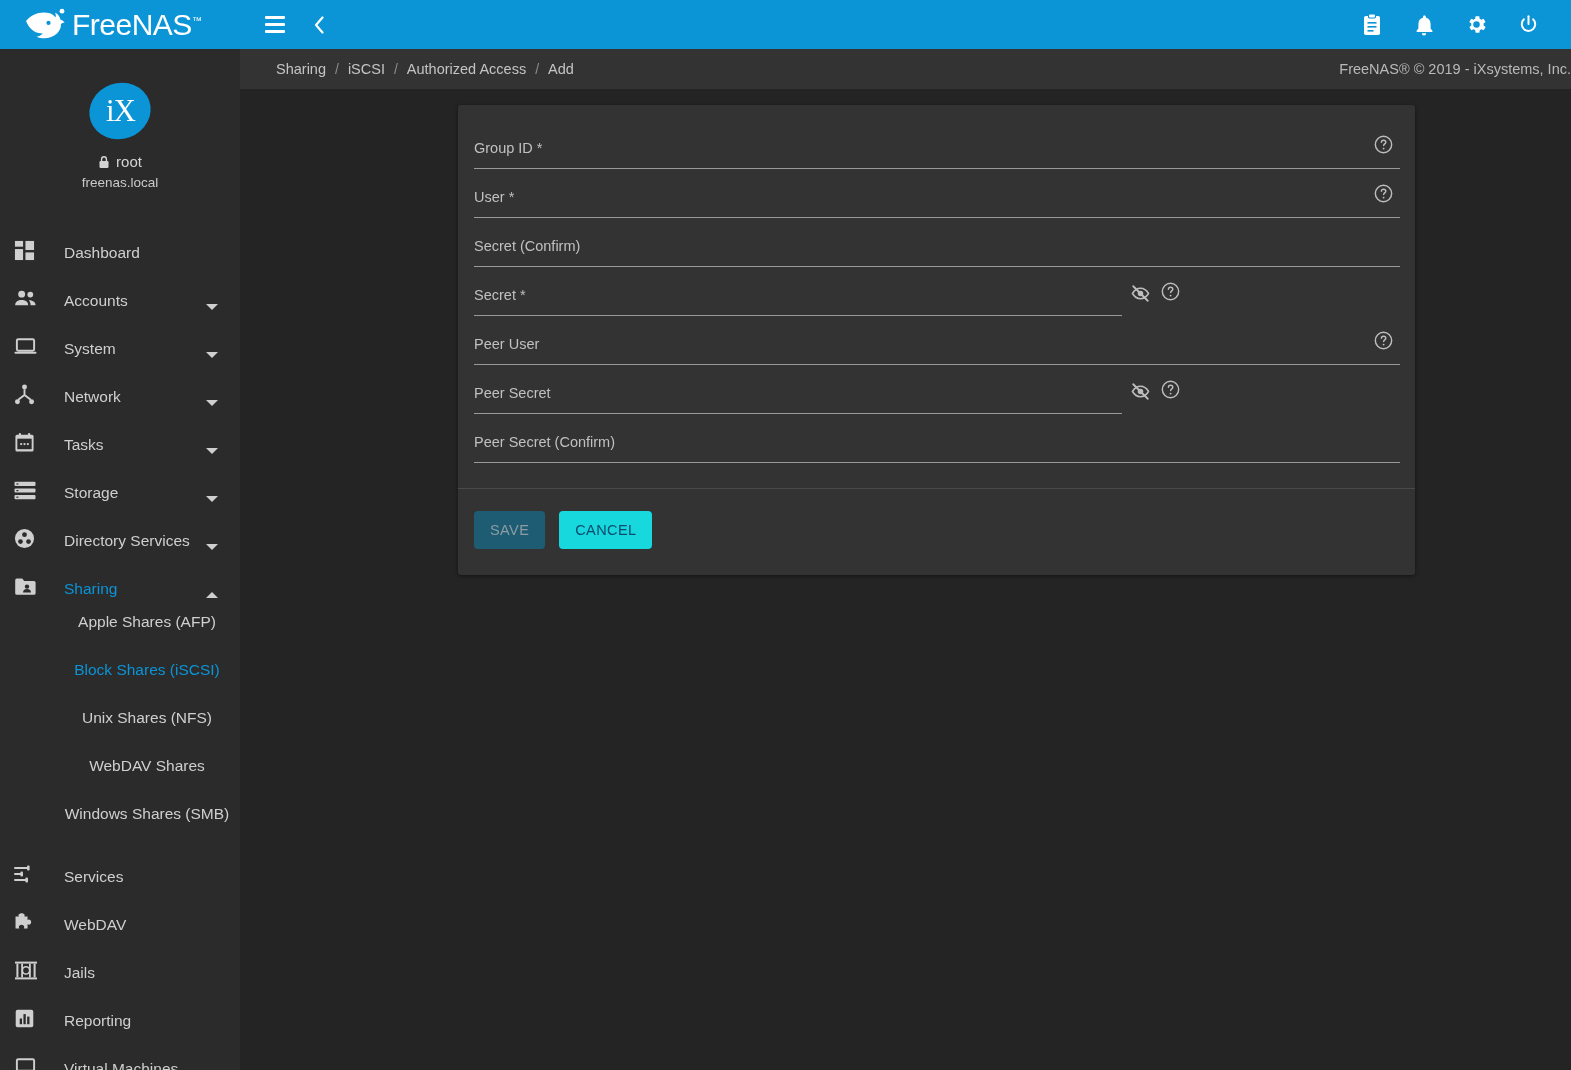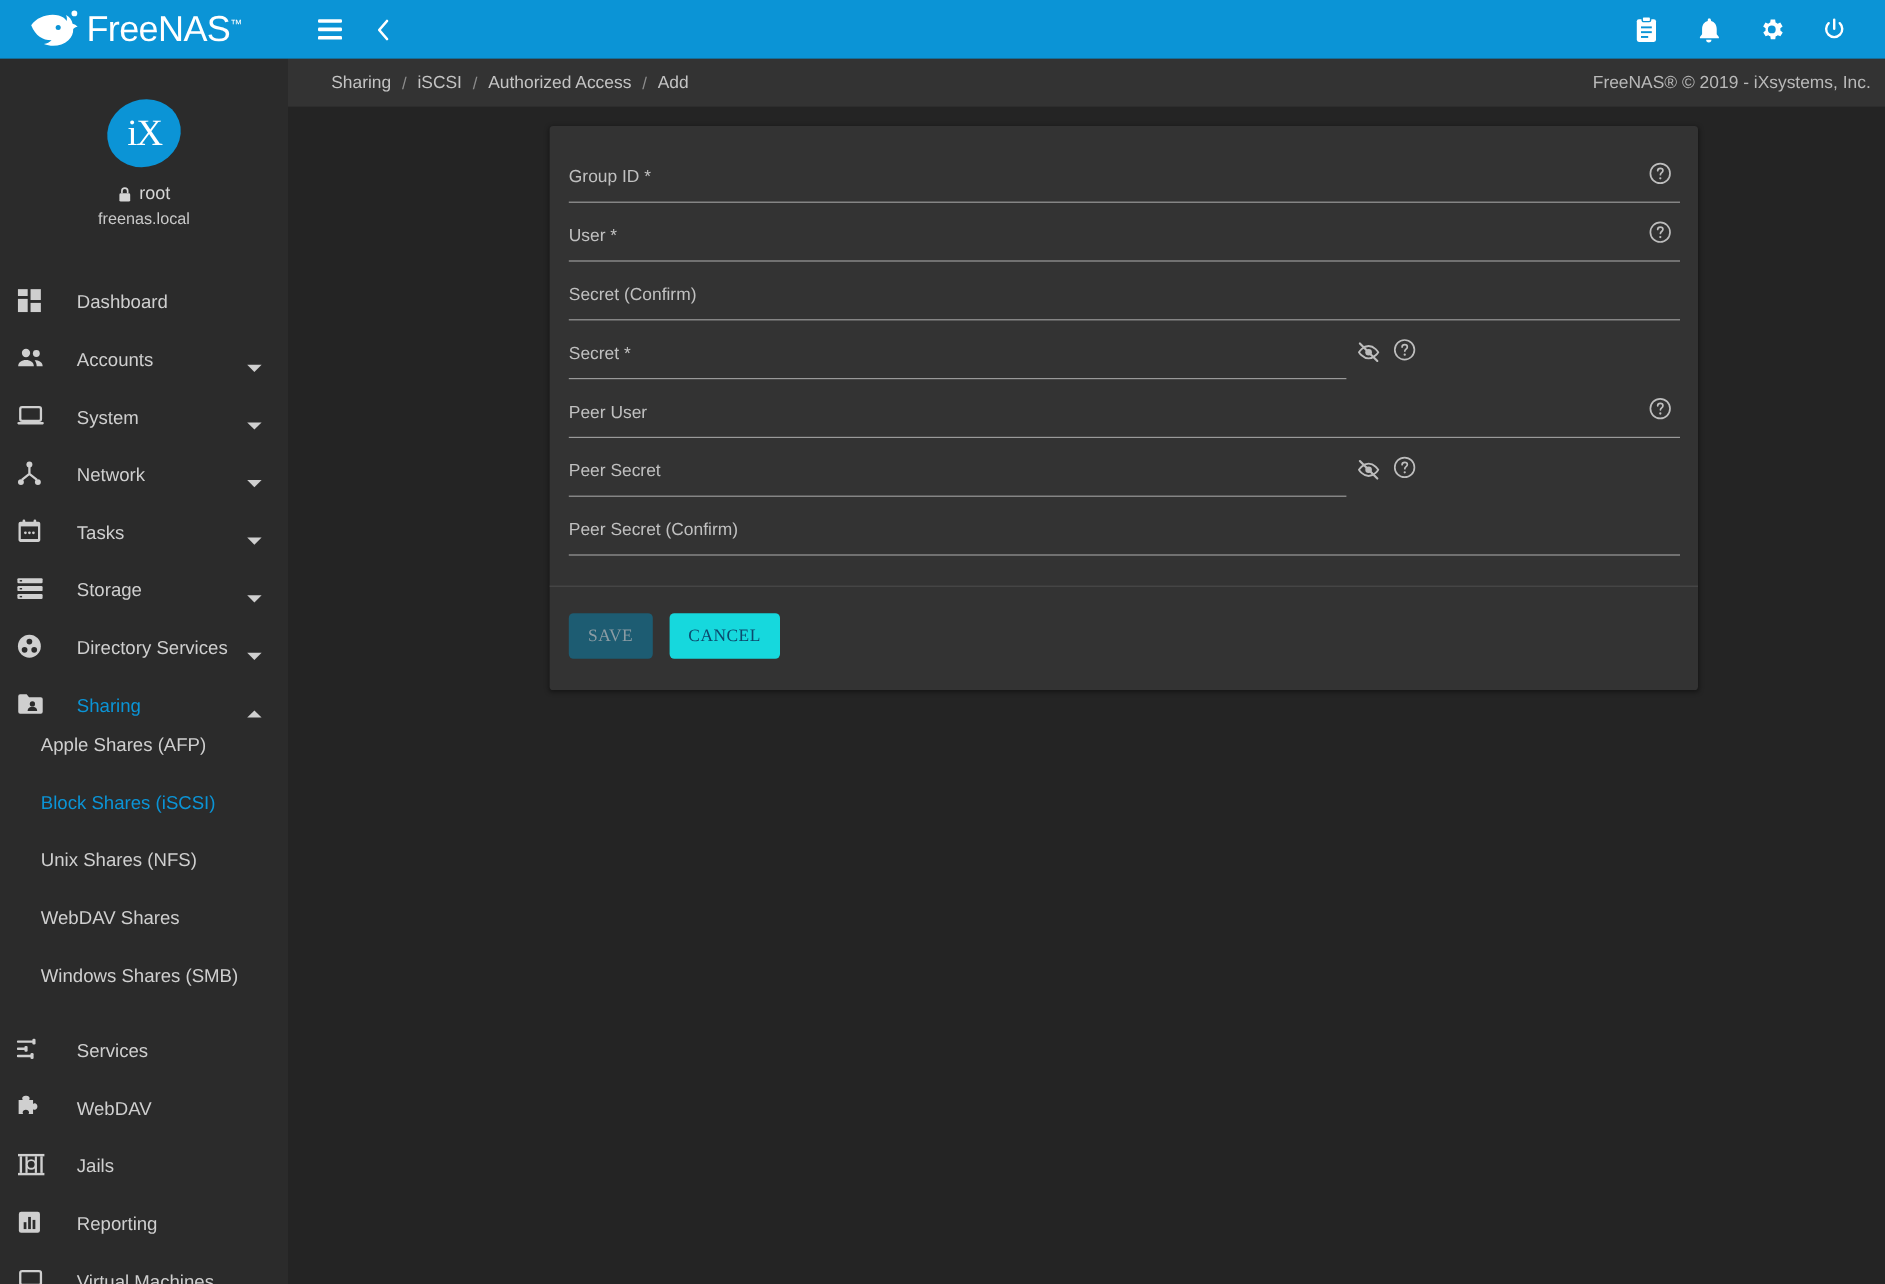--- a/index.html
+++ b/index.html
@@ -45,21 +45,21 @@
     position: absolute; top: 49px; left: 240px;
     width: 1331px; height: 40px;
     background: #333333;
     display: flex; align-items: center;
   }
   #crumbs { display: flex; align-items: center; padding-left: 36px; gap: 9px; }
   .crumb { color: #c4c4c4; font-size: 14.5px; }
   .crumb.link { cursor: pointer; }
   .crumb-sep { color: #8c8c8c; font-size: 14px; }
   #copyright {
-    margin-left: auto; padding-right: 12px;
+    margin-left: auto; 
     color: #b9b9b9; font-size: 14.5px; white-space: nowrap;
   }
 
   
   #sidebar {
     position: absolute; top: 49px; left: 0; width: 240px; height: 1021px;
     background: #2b2b2b; overflow: hidden;
   }
   #brand-block {
     padding-top: 34px; display: flex; flex-direction: column;
@@ -94,21 +94,21 @@
   }
   .nav-item.active .nav-label { color: #0b94d6; }
   .nav-arrow {
     position: absolute; right: 22px; width: 0; height: 0;
     border-left: 6px solid transparent; border-right: 6px solid transparent;
   }
   .arrow-down { border-top: 6px solid #cfcfcf; }
   .arrow-up   { border-bottom: 6px solid #cfcfcf; }
   .sub-item {
     height: 48px; display: flex; align-items: center;
-    padding-left: 34px; cursor: pointer;
+    padding-left: 54px; cursor: pointer; justify-content: center;
   }
   .sub-item .nav-label { margin-left: 0; }
   .sub-item.active .nav-label { color: #0b94d6; }
 
   
   #main {
     position: absolute; top: 89px; left: 240px;
     width: 1331px; height: 981px; background: #242424;
   }
   #card {
@@ -129,21 +129,21 @@
   .w-full { width: 926px; }
   .w-short { width: 648px; }
   .help-icon { position: absolute; top: 8px; cursor: pointer; }
   .eye-icon  { position: absolute; top: 9px; cursor: pointer; }
 
   #card-divider { height: 1px; background: #4a4a4a; margin: 0; }
   #actions { padding: 22px 16px 26px 16px; display: flex; gap: 14px; }
   .btn {
     height: 38px; min-width: 66px; padding: 0 16px; border: none;
     border-radius: 4px; font-size: 14.5px; letter-spacing: .4px;
-    font-family: Liberation Serif, serif; cursor: pointer;
+    font-family: Liberation Sans, sans-serif; cursor: pointer;
   }
   #save-btn { background: #1d5c72; color: #8b9ca4; }
   #cancel-btn { background: #16d8dd; color: #0c4a6e; }
 </style>
 </head>
 <body>
 
 <div id="topbar">
 
   <div id="logo-zone">

